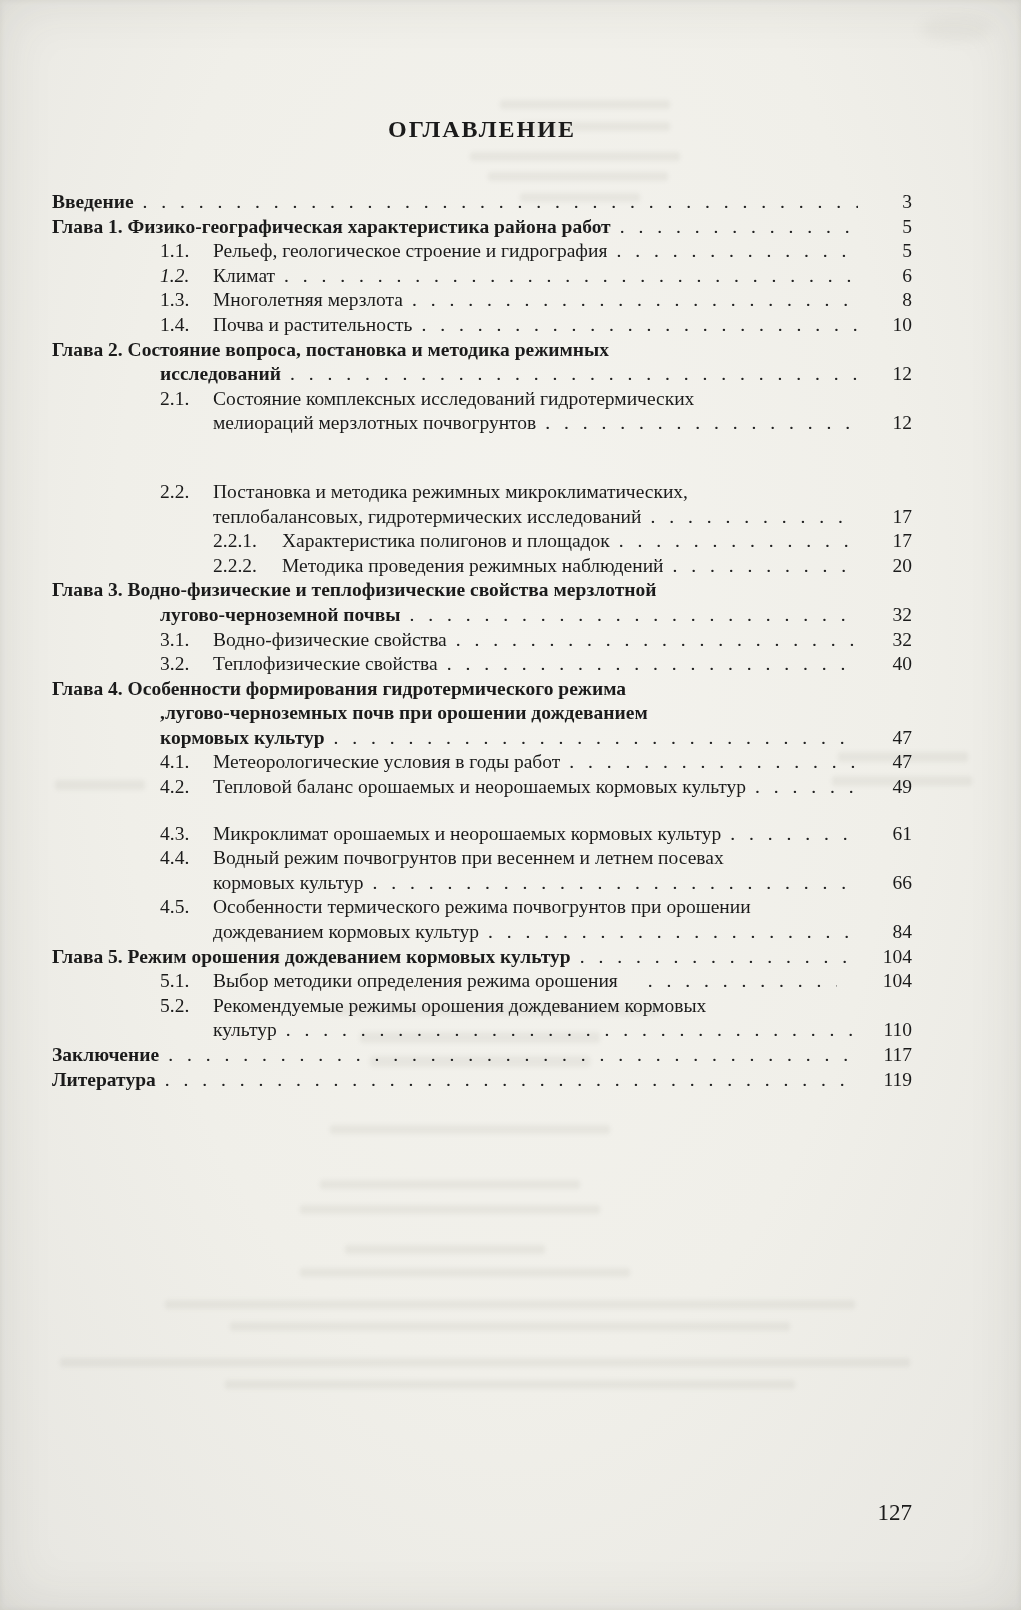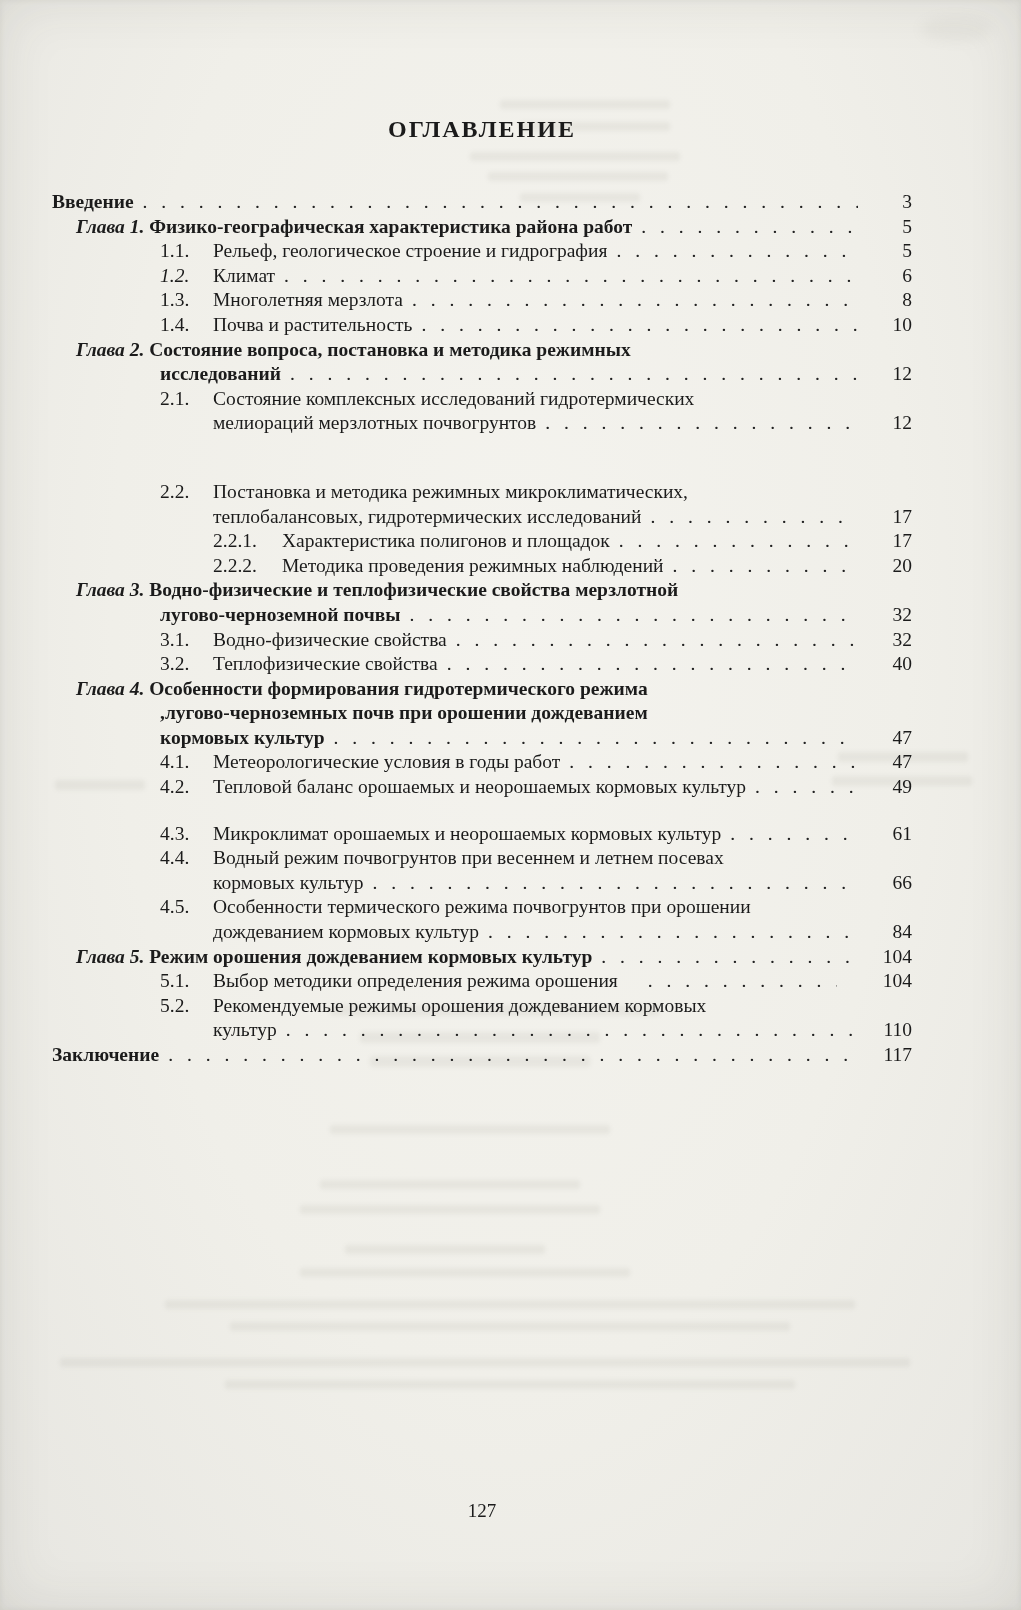--- a/index.html
+++ b/index.html
@@ -29,21 +29,21 @@
     font-size:19.5px;
     line-height:24.6px;
   }
   .row{
     display:flex;
     align-items:baseline;
   }
   .txt{white-space:nowrap;flex:0 1 auto;overflow:hidden;}
   .row.chapter .txt{font-weight:700;}
   .row.intro .txt{font-weight:700;}
-  .chap-label{font-style:italic;font-weight:700;margin-left:24px;}
+  .chap-label{font-weight:700;}
   .num{display:inline-block;}
   .leader{
     flex:1 1 0;min-width:0;
     overflow:hidden;white-space:nowrap;
     margin:0 2px 0 9px;
     font-weight:400;font-style:normal;
     color:#222;
   }
   .leader::after{
     content:". . . . . . . . . . . . . . . . . . . . . . . . . . . . . . . . . . . . . . . . . . . . . . . . . .";
@@ -51,22 +51,22 @@
   }
   .pg{
     flex:0 0 auto;
     min-width:52px;
     text-align:right;
     font-weight:400;font-style:normal;
   }
   .folio{
     position:absolute;z-index:2;
     left:52px;right:109px;top:1500px;
-    text-align:center;
-    font-size:19px;
+    text-align:right;
+    font-size:23px;
   }
   
   .ghosts{position:absolute;inset:0;z-index:1;pointer-events:none;}
   .g{position:absolute;background:#8a887c;opacity:.10;filter:blur(2px);border-radius:2px;}
   .g.blob{filter:blur(6px);opacity:.07;border-radius:50%;}
 </style>
 </head>
 <body>
 
 <div class="page">
@@ -238,17 +238,22 @@
         <div class="row item1" style="padding-left: 161px;">
           <span class="txt">культур</span>
           <span class="leader"></span>
           <span class="pg">110</span>
         </div>
         <div class="row intro" style="padding-left: 0px;">
           <span class="txt">Заключение</span>
           <span class="leader"></span>
           <span class="pg">117</span>
         </div>
+        <div class="row intro" style="padding-left: 0px;">
+          <span class="txt">Литература</span>
+          <span class="leader"></span>
+          <span class="pg">119</span>
+        </div>
       </div>
   </div>
 
   <div class="folio">127</div>
 </div>
 
 </body></html>

